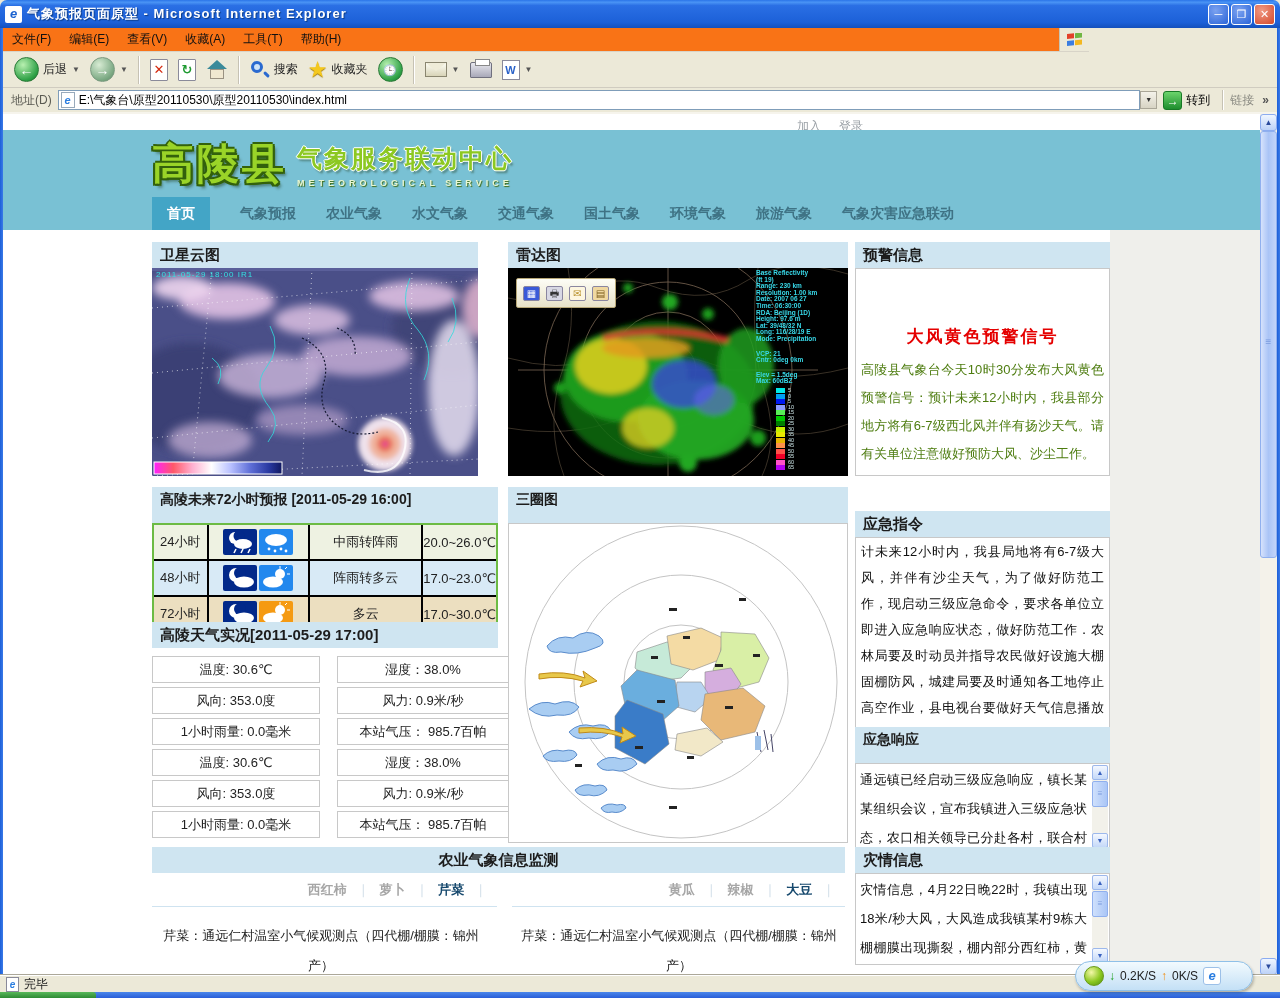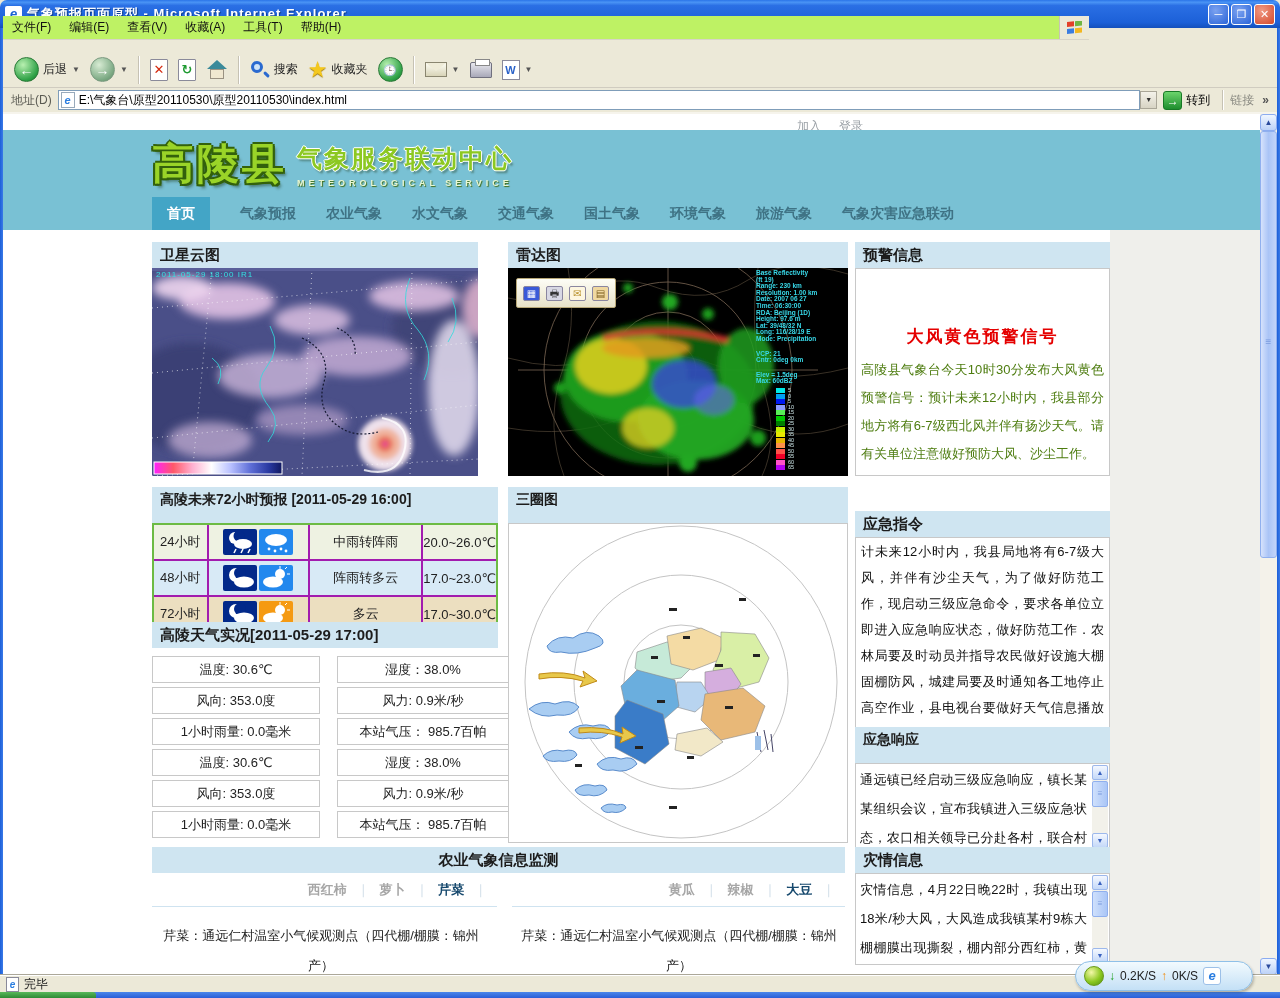--- a/index.html
+++ b/index.html
@@ -14,21 +14,21 @@
     color:#1a62d0; font-weight:bold; font-size:13px; line-height:16px; text-align:center; font-style:italic; }
   .titlebar-text { color:#fff; font-weight:bold; font-size:13px; text-shadow:1px 1px 1px #0a3a85; letter-spacing:1px; flex:1; }
   .win-btns { display:flex; gap:2px; }
   .win-btn { width:21px; height:21px; border-radius:3px; border:1px solid #fff;
     background:radial-gradient(circle at 35% 30%,#7ba2f0,#2a64d8); color:#fff; font-size:11px;
     line-height:19px; text-align:center; font-weight:bold; }
   .win-btn.close { background:radial-gradient(circle at 35% 30%,#f09a84,#d4482a); }
   .win-border { position:absolute; width:3px; top:28px; height:964px; background:linear-gradient(90deg,#1c5fd8,#3a7ae8); }
   .win-border.left { left:0; } .win-border.right { right:0; }
 
-  .menubar { position:absolute; left:3px; top:16px; width:1086px; height:24px; background:#bef264;
+  .menubar { position:absolute; left:3px; top:28px; width:1086px; height:24px; background:#f97316;
     border-bottom:1px solid #d8d4c8; display:flex; align-items:center; font-size:12px; color:#111; }
   .menu-item { padding:0 9px; line-height:23px; }
   .menu-spacer { flex:1; }
   .winlogo { width:30px; height:23px; border-left:1px solid #c8c4b4; display:flex; align-items:center; justify-content:center; background:#ece9d8; }
   .winlogo svg { display:block; }
 
   .toolbar { position:absolute; left:3px; top:52px; width:1274px; height:36px; background:#ece9d8;
     border-bottom:1px solid #d0ccc0; display:flex; align-items:center; padding-left:6px; font-size:12px; color:#222; }
   .tb-sep { width:2px; height:28px; margin:0 5px; border-left:1px solid #c6c2b4; border-right:1px solid #fff; }
   .tb-btn { display:flex; align-items:center; gap:4px; padding:2px 5px; border-radius:3px; }
@@ -117,21 +117,21 @@
   .rl-row { display:flex; align-items:center; height:5.5px; }
   .rl-sq { width:9px; height:5px; margin-right:3px; }
   .rl-v { color:#cfe8ea; font-size:5.5px; line-height:5.5px; }
 
   .three-box { width:100%; height:320px; background:#fff; border:1px solid #c8c8c8; }
 
   .warn-body { height:208px; }
   .warn-headline { color:#e50000; font-size:17px; font-weight:bold; text-align:center; margin-top:56px; letter-spacing:2px; }
   .warn-text { font-size:13px; color:#4d7c0f; line-height:28px; padding:8px 5px 0 5px; text-align:justify; }
 
-  .fc-table { border:2px solid #6cbb44; background:#a21caf; }
+  .fc-table { border:2px solid #6cbb44; background:#000000; }
   .fc-row { display:flex; height:34px; margin-bottom:2px; }
   .fc-row:last-child { margin-bottom:0; }
   .fc-row > div { display:flex; align-items:center; justify-content:center; font-size:13px; color:#222; }
   .fc-period { width:54px; margin-right:2px; }
   .fc-icons { width:102px; margin-right:2px; gap:2px; }
   .fc-weather { width:114px; margin-right:2px; }
   .fc-temp { flex:1; }
   .fc-r1 > div { background:#eef2e2; }
   .fc-r2 > div { background:#d8eaf6; }
   .fc-r3 > div { background:#ecdfc0; }

